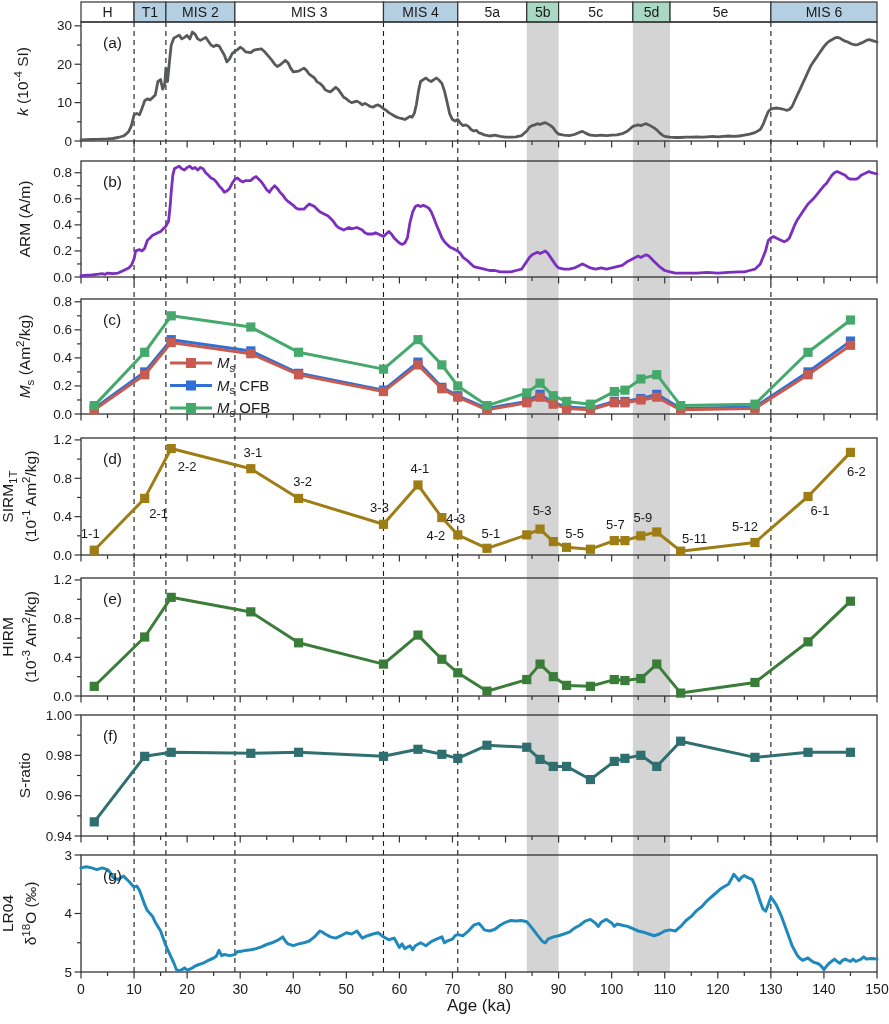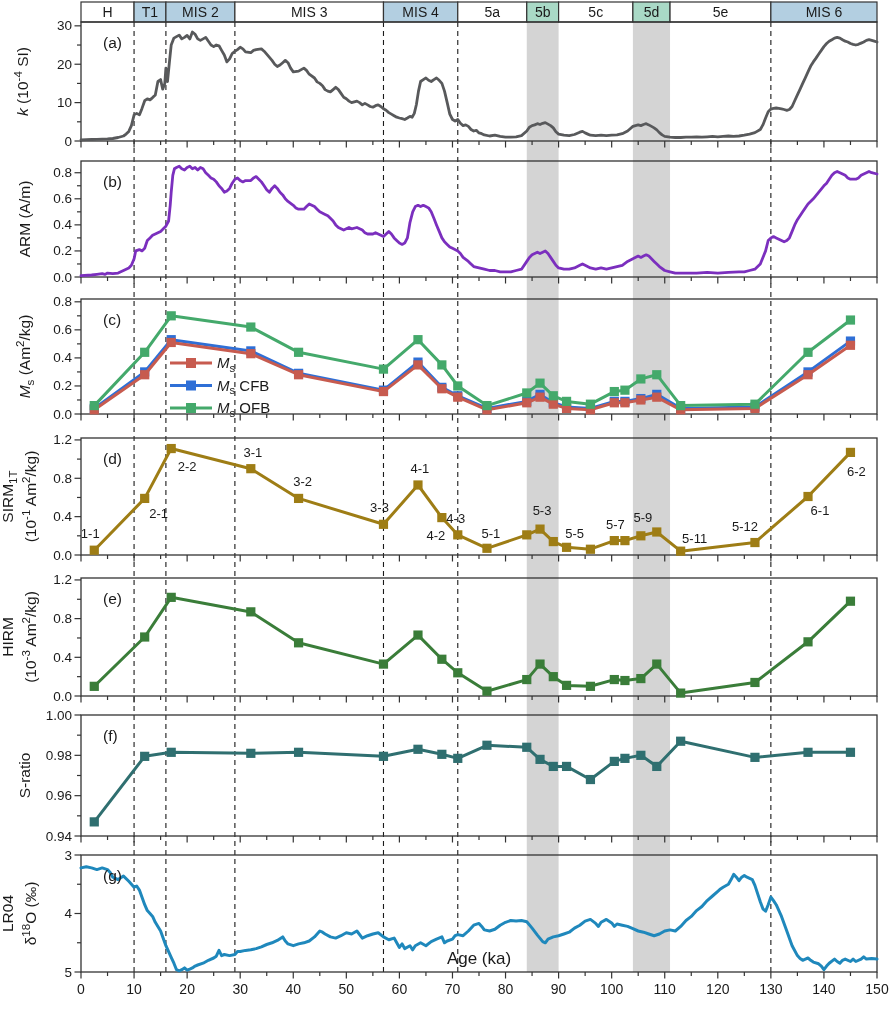--- a/index.html
+++ b/index.html
@@ -1,19 +1,19 @@
 <!DOCTYPE html>
 <html><head>
 <meta charset="utf-8">
 <style>
   html,body{margin:0;padding:0;background:#fff;}
   body{font-family:"Liberation Sans","DejaVu Sans",sans-serif;}
   .figure{position:relative;width:889px;height:1024px;background:#fff;overflow:hidden;}
   .figure svg{position:absolute;left:0;top:0;}
-  .x-title{position:absolute;left:369px;top:949px;width:220px;text-align:center;
+  .x-title{position:absolute;left:369px;top:996px;width:220px;text-align:center;
            font-size:17px;color:#1a1a1a;}
 </style>
 </head>
 <body>
 
 <div class="figure">
   <svg id="chart-svg" width="889" height="1024">
       <rect x="526.76" y="22" width="31.840000000000032" height="950" fill="#d4d4d4"></rect>
       <rect x="632.8933333333333" y="22" width="37.14666666666665" height="950" fill="#d4d4d4"></rect>
       <line x1="134.06666666666666" y1="22" x2="134.06666666666666" y2="972" stroke="#1a1a1a" stroke-width="1.1" stroke-dasharray="5 4"></line>

